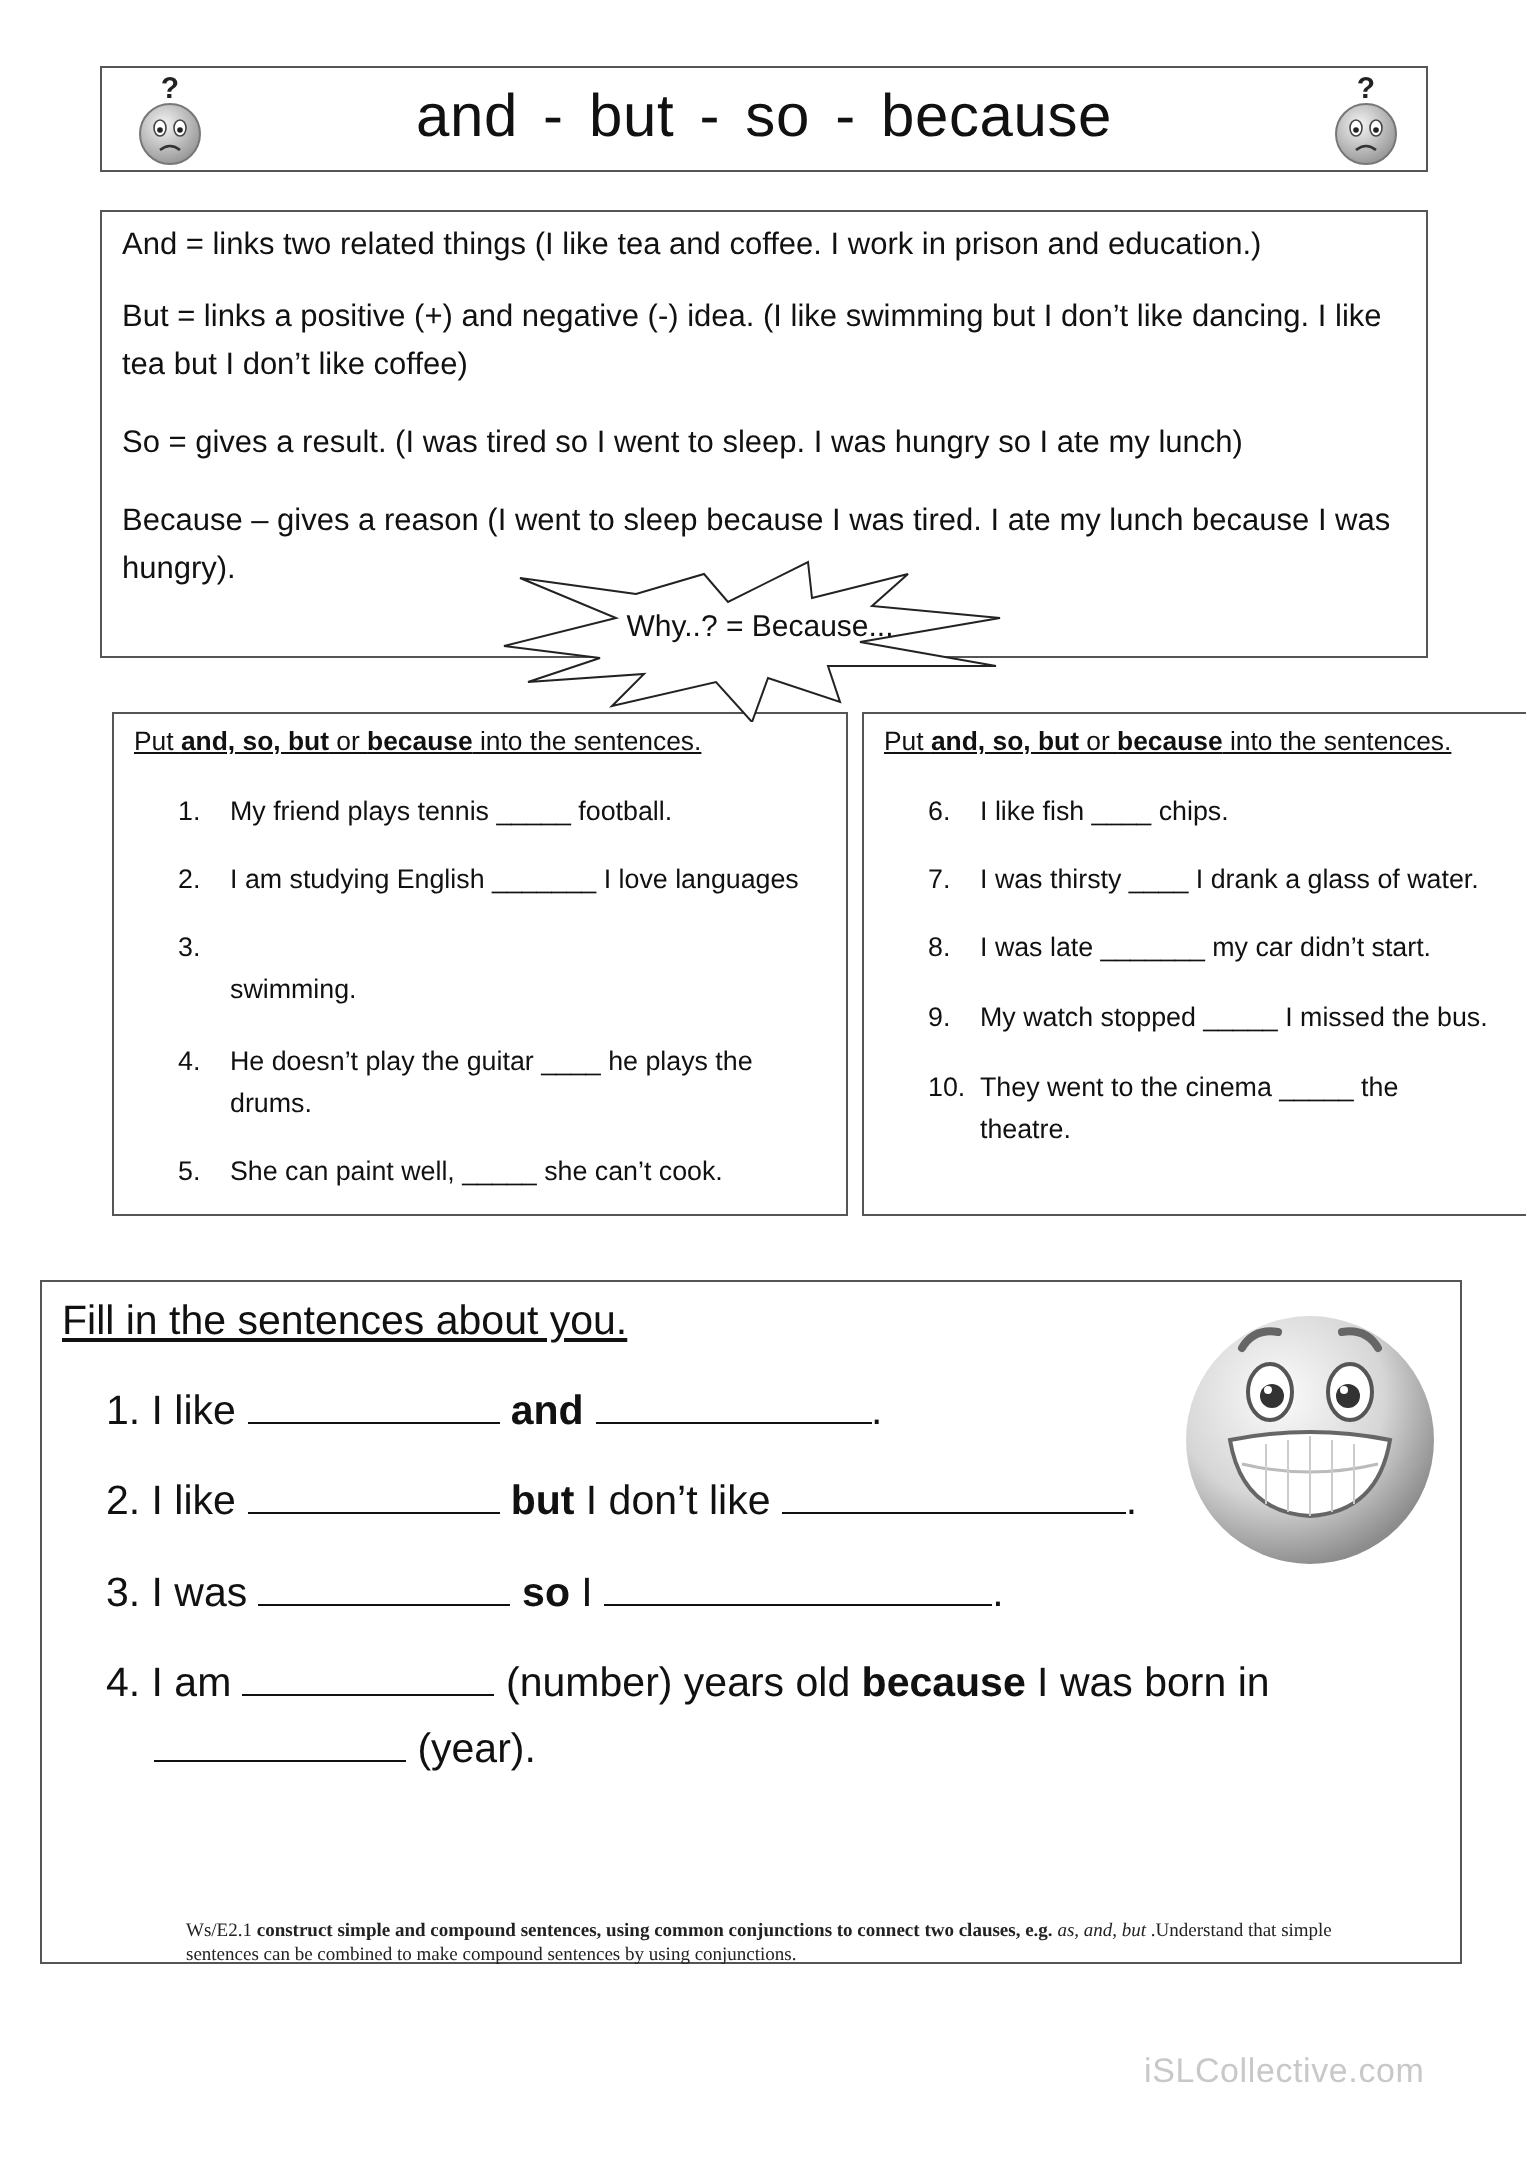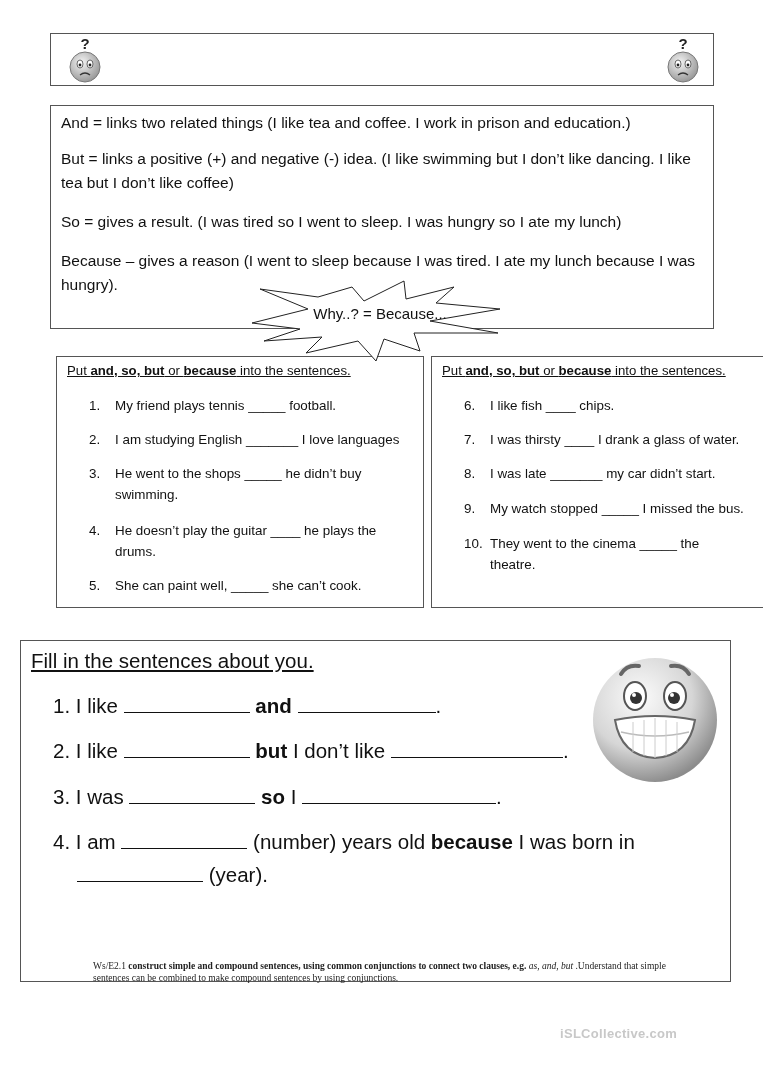--- a/index.html
+++ b/index.html
@@ -34,41 +34,42 @@
   
   #fill-box { left: 20px; top: 640px; width: 711px; height: 342px; }
   #fill-head { position: absolute; left: 10px; top: 8px; font-size: 20.5px; text-decoration: underline; }
   .fill-line { position: absolute; font-size: 20.5px; line-height: 32px; white-space: nowrap; }
   .fill-line b { font-weight: bold; }
   .blank { display: inline-block; border-bottom: 1.5px solid #111; height: 20px; vertical-align: baseline; }
 
   #smiley { left: 585px; top: 648px; width: 140px; height: 140px; }
 
   #footnote { left: 93px; top: 960px; width: 600px; font-family: "Liberation Serif", serif; font-size: 9.5px; line-height: 12px; color: #222; }
-  #watermark { left: 560px; top: 1026px; font-size: 13px; font-weight: bold; color: #c8c8c8; letter-spacing: 0.3px; }
+  #watermark { left: 572px; top: 1026px; font-size: 17px; font-weight: normal; color: #c8c8c8; letter-spacing: 0.3px; }
 </style>
 </head>
 <body>
 
 <div id="title-box" class="box">
   <svg class="face-sm" style="left:14px" viewBox="0 0 40 48">
     <defs>
         <radialGradient id="gs1" cx="40%" cy="35%" r="65%">
           <stop offset="0" stop-color="#f4f4f4"></stop>
           <stop offset="1" stop-color="#9a9a9a"></stop>
         </radialGradient>
       </defs>
     <text x="20" y="13" text-anchor="middle" font-size="15" font-weight="bold" fill="#222" font-family="Liberation Sans, sans-serif">?</text>
     <circle cx="20" cy="31" r="15" fill="url(#gs1)" stroke="#777" stroke-width="1"></circle>
     <ellipse cx="15" cy="28" rx="3" ry="4" fill="#fff" stroke="#444" stroke-width="0.8"></ellipse>
       <circle cx="15" cy="29" r="1.4" fill="#222"></circle>
     <ellipse cx="25" cy="28" rx="3" ry="4" fill="#fff" stroke="#444" stroke-width="0.8"></ellipse>
       <circle cx="25" cy="29" r="1.4" fill="#222"></circle>
     <path d="M15 39 Q20 35 25 39" fill="none" stroke="#333" stroke-width="1.3"></path>
   </svg>
+  <div id="title-text">and -  but -  so -  because</div>
   <svg class="face-sm" style="right:10px" viewBox="0 0 40 48">
     <defs>
         <radialGradient id="gs2" cx="40%" cy="35%" r="65%">
           <stop offset="0" stop-color="#f4f4f4"></stop>
           <stop offset="1" stop-color="#9a9a9a"></stop>
         </radialGradient>
       </defs>
     <text x="20" y="13" text-anchor="middle" font-size="15" font-weight="bold" fill="#222" font-family="Liberation Sans, sans-serif">?</text>
     <circle cx="20" cy="31" r="15" fill="url(#gs2)" stroke="#777" stroke-width="1"></circle>
     <ellipse cx="15" cy="28" rx="3" ry="4" fill="#fff" stroke="#444" stroke-width="0.8"></ellipse>
@@ -93,21 +94,20 @@
   <div class="item" style="left:32px; top:38px; width:330px">
     <span class="num">1.</span>
     <span class="txt">My friend plays tennis _____ football.</span>
   </div>
   <div class="item" style="left:32px; top:72px; width:330px">
     <span class="num">2.</span>
     <span class="txt">I am studying English _______ I love languages</span>
   </div>
   <div class="item" style="left:32px; top:106px; width:330px; height:42px">
     <span class="num">3.</span>
-    <span class="txt">He went to the shops _____ he didn’t buy</span>
     <span class="txt" style="top:21px">swimming.</span>
   </div>
   <div class="item" style="left:32px; top:163px; width:330px; height:42px">
     <span class="num">4.</span>
     <span class="txt">He doesn’t play the guitar ____ he plays the</span>
     <span class="txt" style="top:21px">drums.</span>
   </div>
   <div class="item" style="left:32px; top:218px; width:330px">
     <span class="num">5.</span>
     <span class="txt">She can paint well, _____ she can’t cook.</span>

